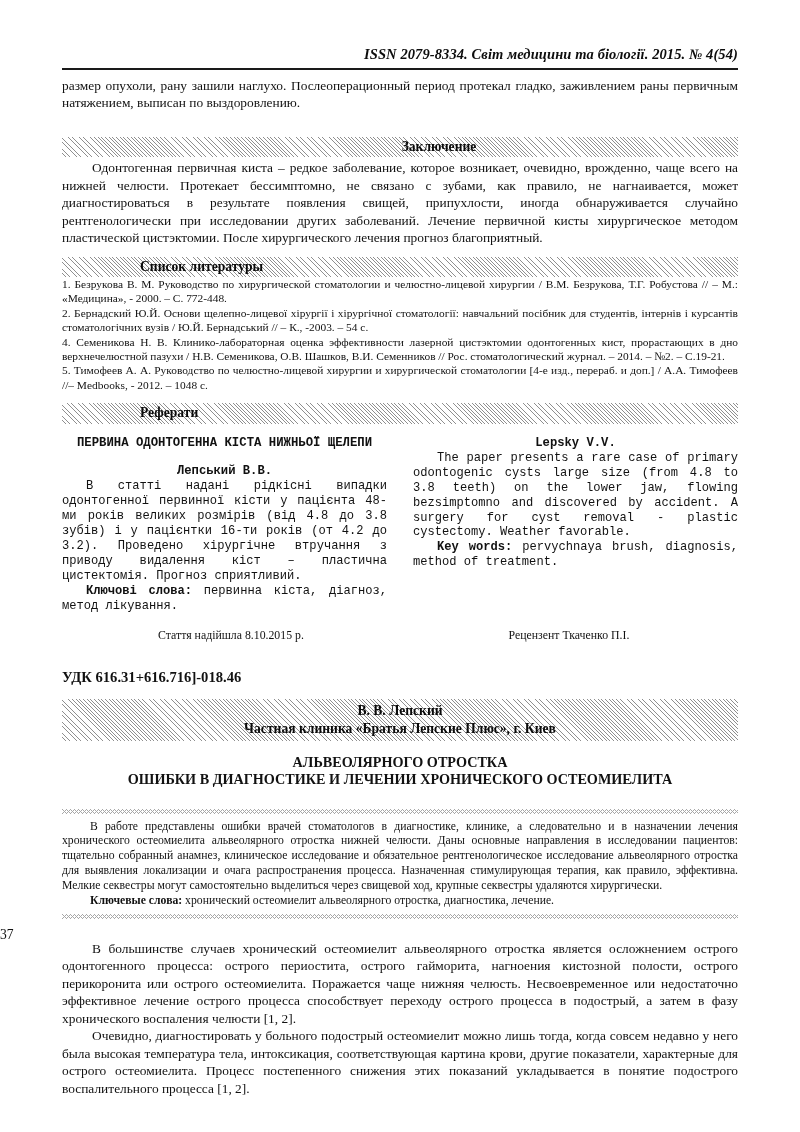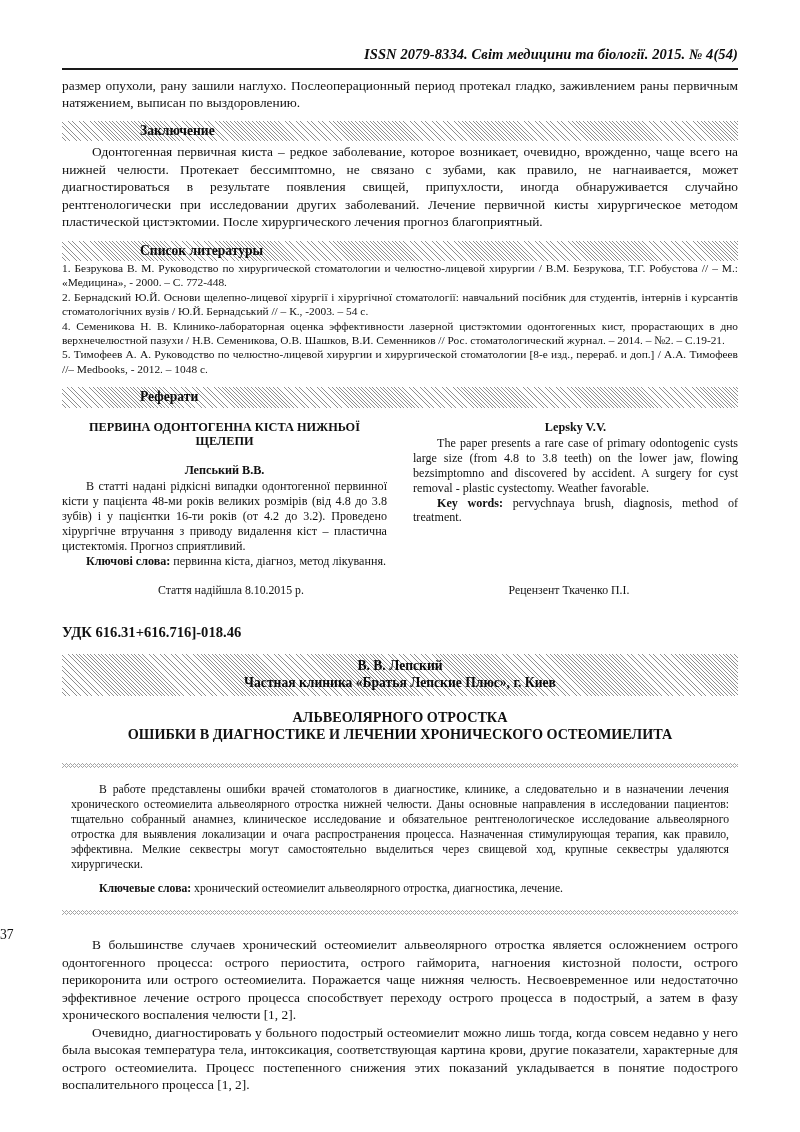--- a/index.html
+++ b/index.html
@@ -87,21 +87,21 @@
     margin: 0;
   }
   .ref-item { margin: 0; }
 
   
   .abstract-cols {
     display: flex;
     gap: 26px;
     margin-top: 12px;
   }
-  .abs-col { width: 50%; }
+  .abs-col { width: 50%; font-family: Liberation Mono, monospace; }
   .abs-title {
     text-align: center;
     font-weight: bold;
     font-size: 12.3px;
     line-height: 1.2;
     margin: 0 0 14px 0;
   }
   .abs-author {
     text-align: center;
     font-weight: bold;
@@ -169,21 +169,21 @@
     background-size: 4px 5px, 4px 5px;
     background-position: 0 0, 0 0;
     opacity: .85;
   }
   .wavy-body {
     font-size: 11.7px;
     line-height: 1.27;
     text-align: justify;
     margin: 0;
   }
-  .wavy-body p { margin: 9px; text-indent: 28px; }
+  .wavy-body p { margin: 0; text-indent: 28px; }
   .wavy-body p.kw { text-indent: 28px; }
 
   
   .body-block { margin-top: 14px; }
   .body-block p {
     font-size: 13.4px;
     line-height: 1.305;
     text-align: justify;
     margin: 0;
     text-indent: 30px;
@@ -202,33 +202,33 @@
 </head>
 <body>
 
 <div class="page">
 
   <div class="running-head">ISSN 2079-8334. Світ медицини та біології. 2015. № 4(54)</div>
   <hr class="head-rule">
 
   <p class="para">размер опухоли, рану зашили наглухо. Послеоперационный период протекал гладко, заживлением раны первичным натяжением, выписан по выздоровлению.</p>
 
-  <div class="banner banner-left" style="margin-top:9px;">
+  <div class="banner banner-left" style="margin-top:25px;text-align:center;">
     <span>Заключение</span>
   </div>
   <p class="para indent" style="margin-top:2px;">Одонтогенная первичная киста – редкое заболевание, которое возникает, очевидно, врожденно, чаще всего на нижней челюсти. Протекает бессимптомно, не связано с зубами, как правило, не нагнаивается, может диагностироваться в результате появления свищей, припухлости, иногда обнаруживается случайно рентгенологически при исследовании других заболеваний. Лечение первичной кисты хирургическое методом пластической цистэктомии. После хирургического лечения прогноз благоприятный.</p>
 
   <div class="banner banner-left" style="margin-top:10px;">
     <span>Список литературы</span>
   </div>
   <div class="refs">
     <p class="ref-item">1. Безрукова В. М. Руководство по хирургической стоматологии и челюстно-лицевой хирургии / В.М. Безрукова, Т.Г. Робустова // – М.: «Медицина», - 2000. – С. 772-448.</p>
     <p class="ref-item">2. Бернадский Ю.Й. Основи щелепно-лицевої хірургії і хірургічної стоматології: навчальний посібник для студентів, інтернів і курсантів стоматологічних вузів / Ю.Й. Бернадський // – К., -2003. – 54 с.</p>
     <p class="ref-item">4. Семеникова Н. В. Клинико-лабораторная оценка эффективности лазерной цистэктомии одонтогенных кист, прорастающих в дно верхнечелюстной пазухи / Н.В. Семеникова, О.В. Шашков, В.И. Семенников // Рос. стоматологический журнал. – 2014. – №2. – С.19-21.</p>
-    <p class="ref-item">5. Тимофеев А. А. Руководство по челюстно-лицевой хирургии и хирургической стоматологии [8-е изд., перераб. и доп.] / А.А. Тимофеев //– Medbooks, - 2012. – 1048 с.</p>
+    <p class="ref-item">5. Тимофеев А. А. Руководство по челюстно-лицевой хирургии и хирургической стоматологии [4-е изд., перераб. и доп.] / А.А. Тимофеев //– Medbooks, - 2012. – 1048 с.</p>
   </div>
 
   <div class="banner banner-left" style="margin-top:11px;">
     <span>Реферати</span>
   </div>
 
   <div class="abstract-cols">
     <div class="abs-col">
       <div class="abs-title">ПЕРВИНА ОДОНТОГЕННА КІСТА НИЖНЬОЇ ЩЕЛЕПИ</div>
       <div class="abs-author">Лепський В.В.</div>

